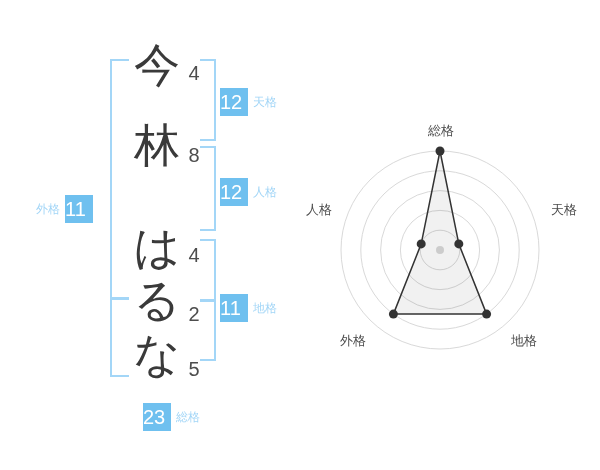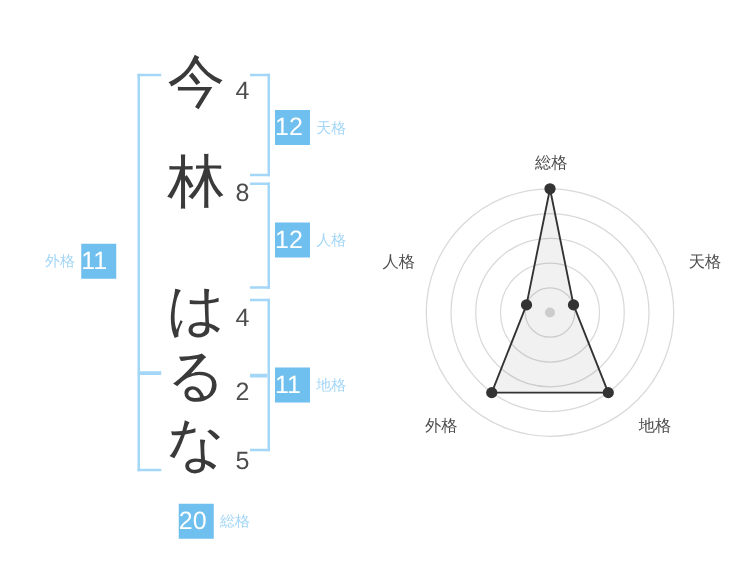--- a/index.html
+++ b/index.html
@@ -80,21 +80,21 @@
     <div class="badge">11</div>
     <div class="badge-label">地格</div>
   </div>
 
   <div class="score-row" style="left:36px;top:195px">
     <div class="badge-label">外格</div>
     <div class="badge">11</div>
   </div>
 
   <div class="score-row" style="left:143px;top:403px">
-    <div class="badge">20</div>
+    <div class="badge">23</div>
     <div class="badge-label">総格</div>
   </div>
 
   <svg id="radar" width="300" height="260" viewBox="0 0 300 260">
       <circle cx="150" cy="150" r="19.8" fill="none" stroke="#d9d9d9" stroke-width="1"></circle>
       <circle cx="150" cy="150" r="39.6" fill="none" stroke="#d9d9d9" stroke-width="1"></circle>
       <circle cx="150" cy="150" r="59.4" fill="none" stroke="#d9d9d9" stroke-width="1"></circle>
       <circle cx="150" cy="150" r="79.2" fill="none" stroke="#d9d9d9" stroke-width="1"></circle>
       <circle cx="150" cy="150" r="99.0" fill="none" stroke="#d9d9d9" stroke-width="1"></circle>
       <polygon points="150.0,51.0 168.8,143.9 196.6,214.1 103.4,214.1 131.2,143.9" fill="rgba(0,0,0,0.055)" stroke="#333333" stroke-width="1.5" stroke-linejoin="round"></polygon>

